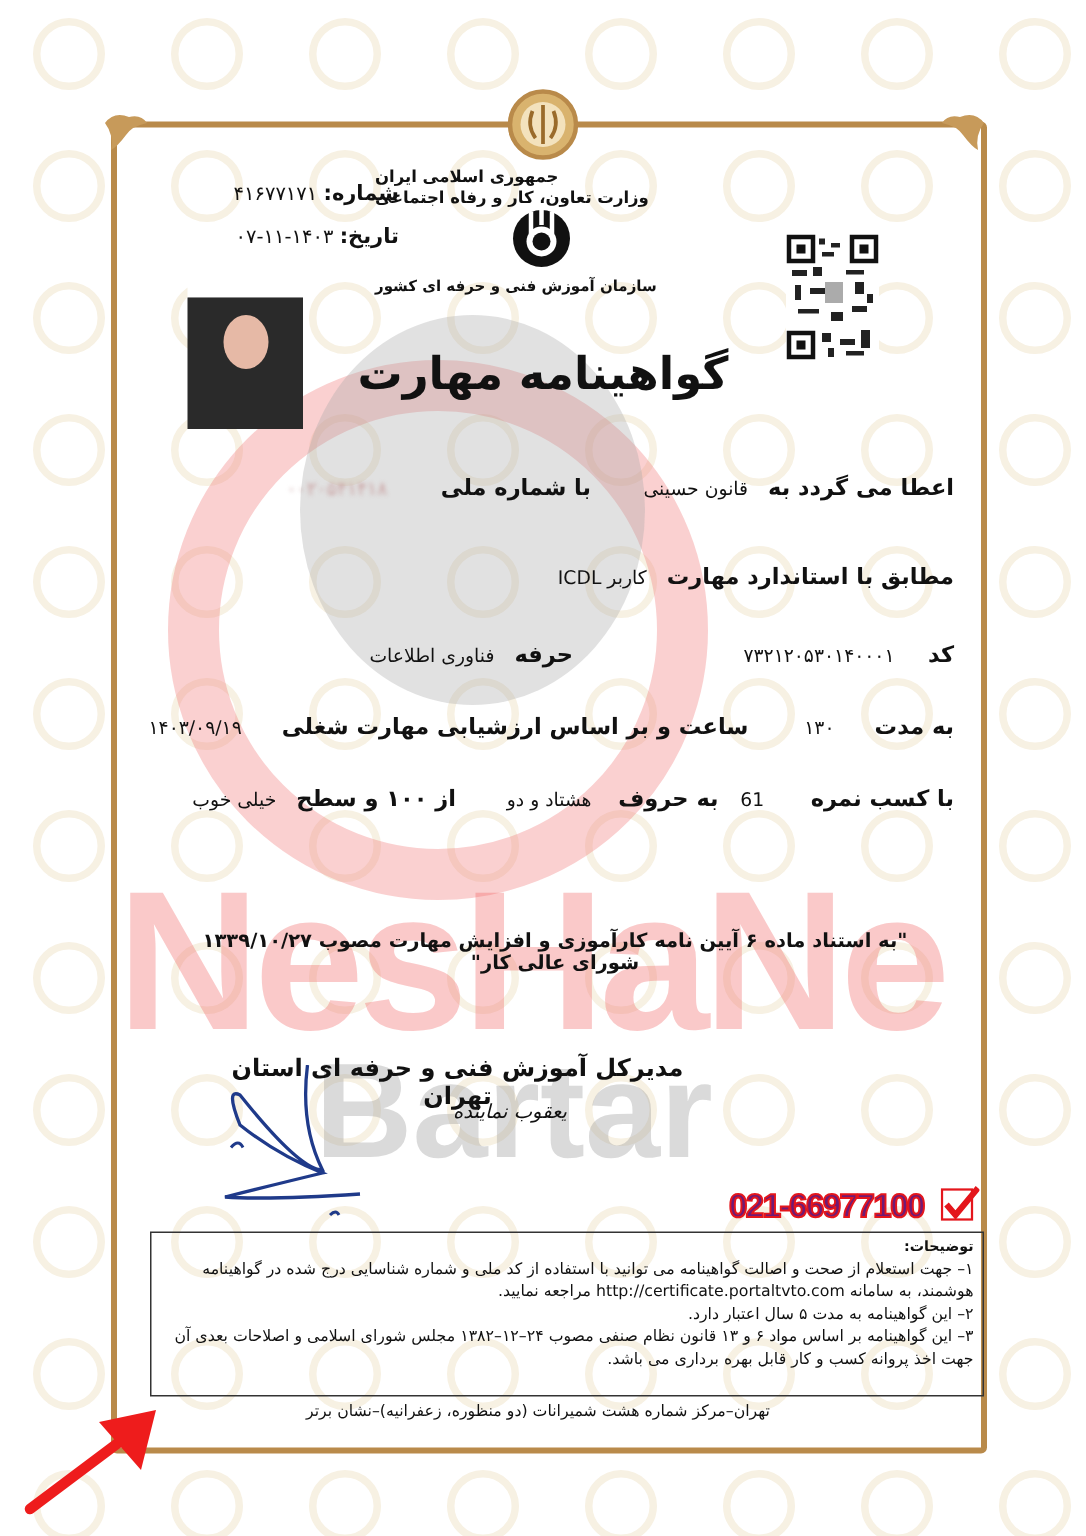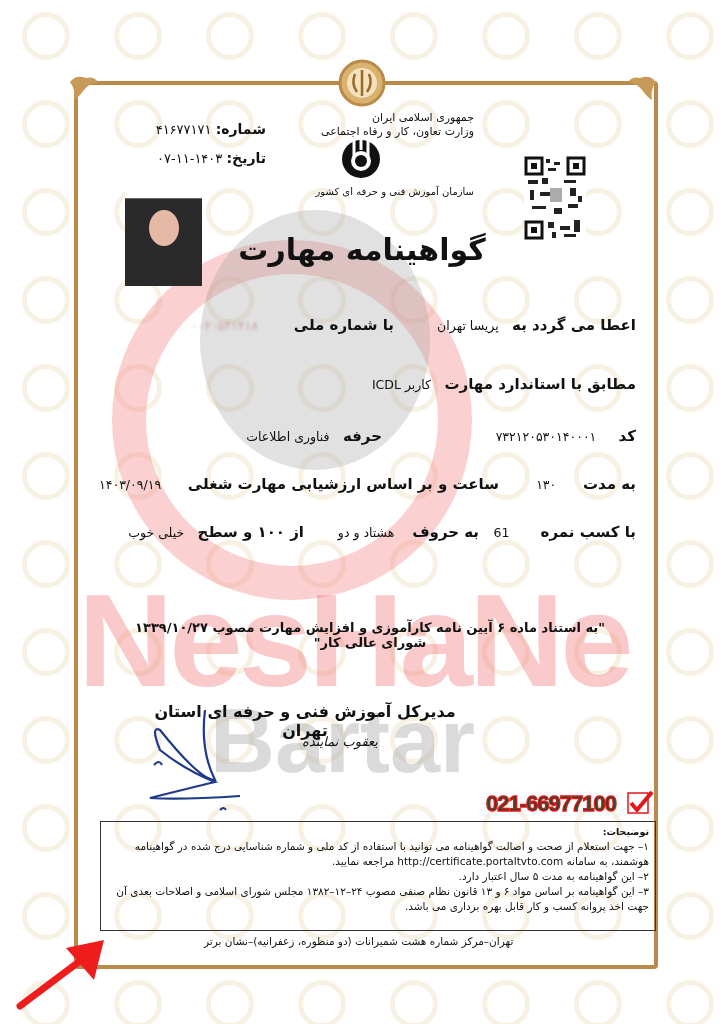--- a/index.html
+++ b/index.html
@@ -30,41 +30,41 @@
   .wm-text {
     position:absolute; left:78px; top:565px; font-family:"Liberation Sans", sans-serif;
     font-weight:bold; font-size:132px; color:rgba(240,100,100,0.35); letter-spacing:-4px; z-index:2;
   }
   .wm-bartar {
     position:absolute; left:210px; top:690px; font-family:"Liberation Sans", sans-serif;
     font-weight:bold; font-size:90px; color:rgba(150,150,150,0.35); z-index:2;
   }
   .content { position:absolute; inset:0; z-index:3; direction:rtl; }
   .emblem { position:absolute; left:337px; top:58px; width:50px; height:50px; }
-  .gov-line { position:absolute; left:250px; width:224px; text-align:right; font-size:11px; }
+  .gov-line { position:absolute; left:250px; width:224px; text-align:left; font-size:11px;font-weight:bold; }
   .org-logo { position:absolute; left:340px; top:138px; width:42px; height:42px; }
   .meta { position:absolute; left:116px; font-size:13px; direction:rtl; width:150px; text-align:right; }
   .meta b { font-weight:bold; font-size:14px; }
   .photo {
     position:absolute; left:125px; top:188px; width:77px; height:98px;
     background:linear-gradient(#fff 0%, #fff 10%, #2a2a2a 11%);
   }
   .photo .face { position:absolute; left:24px; top:22px; width:30px; height:36px; border-radius:50%; background:#e6b9a6; }
   .qr { position:absolute; left:524px; top:156px; width:62px; height:84px; }
   .title { position:absolute; left:230px; top:232px; width:264px; text-align:center; font-size:30px; font-weight:bold; }
   .row { position:absolute; font-size:14px; white-space:nowrap; }
   .lbl { font-weight:bold; font-size:15px; }
   .val { font-size:12.5px; }
   .decree { position:absolute; left:120px; top:620px; width:500px; text-align:center; font-weight:bold; font-size:13px; }
   .sig-title { position:absolute; left:150px; top:702px; width:310px; text-align:center; font-weight:bold; font-size:16px; }
   .sig-name { position:absolute; left:290px; top:734px; width:100px; text-align:center; font-size:13px;font-style:italic; }
   .signature { position:absolute; left:130px; top:710px; width:120px; height:110px; }
   .phone {
     position:absolute; left:486px; top:791px; direction:ltr; font-family:"Liberation Sans", sans-serif;
-    font-weight:bold; font-size:22px; color:#14532d; -webkit-text-stroke:1.3px #e4161c; letter-spacing:-1px;
+    font-weight:bold; font-size:22px; color:#701a75; -webkit-text-stroke:1.3px #e4161c; letter-spacing:-1px;
   }
   .check { position:absolute; left:627px; top:790px; width:26px; height:24px; }
   .notes {
     position:absolute; left:100px; top:821px; width:556px; height:110px; box-sizing:border-box;
     border:1px solid #333; padding:2px 6px; font-size:10.5px; line-height:15px; text-align:right;
   }
   .notes .head { font-weight:bold; font-size:9.5px; }
   .address { position:absolute; left:204px; top:935px; width:450px; text-align:left; font-size:10.5px; }
   .arrow { position:absolute; left:14px; top:940px; width:90px; height:70px; z-index:4; }
 </style>
@@ -244,21 +244,21 @@
         <rect x="54" y="40" width="4" height="6"></rect>
     </g>
     <rect x="26" y="32" width="12" height="14" fill="#888" opacity="0.7"></rect>
   </svg>
 
   <div class="title">گواهینامه مهارت</div>
 
   <div class="row" style="right:88px;top:316px">
     <span class="lbl">اعطا می گردد به</span>
     &nbsp;
-    <span class="val">پریسا تهران</span>
+    <span class="val">قانون حسینی</span>
   </div>
   <div class="row" style="right:88px;top:375px">
     <span class="lbl">مطابق با استاندارد مهارت</span>
     &nbsp;
     <span class="val">کاربر ICDL</span>
   </div>
 
   <div class="row" style="right:330px;top:316px">
     <span class="lbl">با شماره ملی</span>
     &nbsp;&nbsp;&nbsp;&nbsp;&nbsp;&nbsp;

